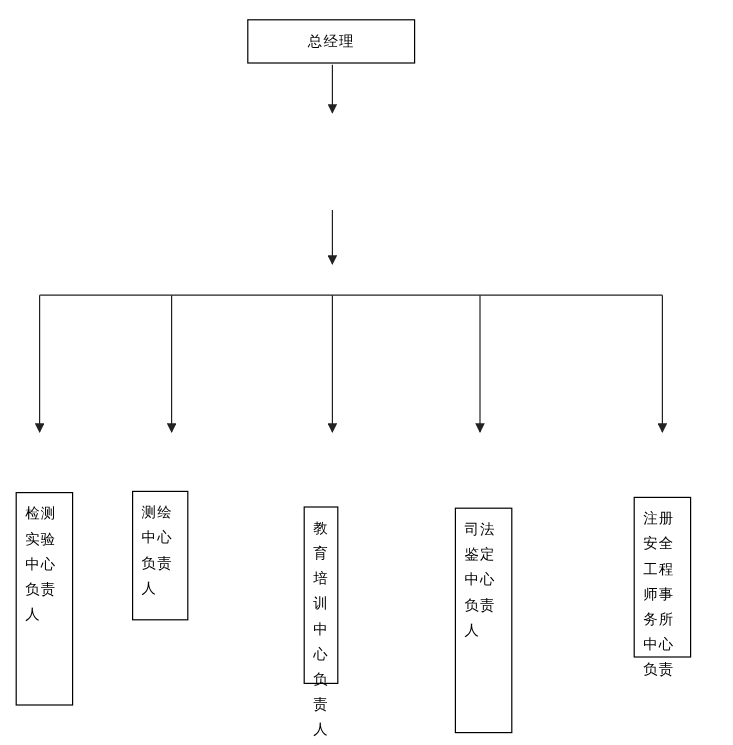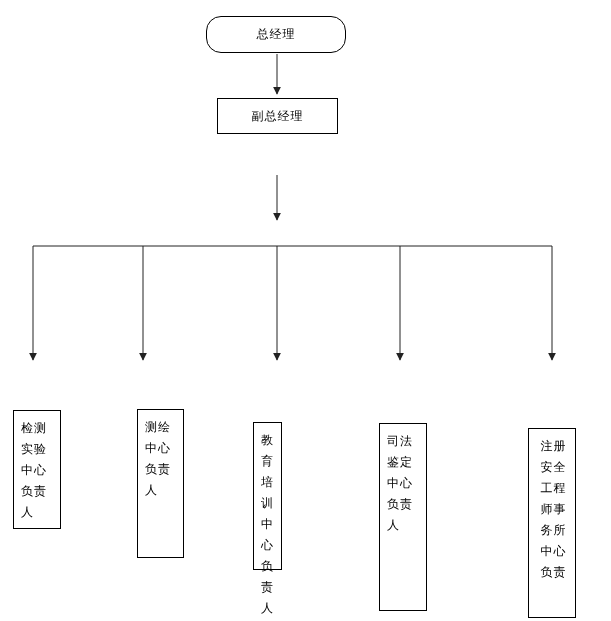--- a/index.html
+++ b/index.html
@@ -30,34 +30,34 @@
     box-sizing: border-box;
     color: #000000;
   }
   .hnode {
     display: flex;
     align-items: center;
     justify-content: center;
     font-size: 12px;
     letter-spacing: 1px;
   }
-  .node-root   { left: 206px; top: 16px;  width: 140px; height: 37px; border-radius: 15px; }
+  .node-root   { left: 206px; top: 16px;  width: 140px; height: 37px; }
   .node-deputy { left: 217px; top: 98px;  width: 121px; height: 36px; }
   .vnode {
     font-size: 12px;
     line-height: 21px;
     white-space: pre-line;
     padding: 7px 4px 4px 7px;
     letter-spacing: 1px;
   }
-  .node-dept-0 { left: 13px;  top: 410px; width: 48px; height: 119px; }
-  .node-dept-1 { left: 137px; top: 409px; width: 47px; height: 149px; }
+  .node-dept-0 { left: 13px;  top: 410px; width: 48px; height: 178px; }
+  .node-dept-1 { left: 110px; top: 409px; width: 47px; height: 108px; }
   .node-dept-2 { left: 253px; top: 422px; width: 29px; height: 148px; }
   .node-dept-3 { left: 379px; top: 423px; width: 48px; height: 188px; }
-  .node-dept-4 { left: 528px; top: 428px; width: 48px; height: 190px; text-align: center; }
+  .node-dept-4 { left: 528px; top: 414px; width: 48px; height: 134px; }
 </style>
 </head>
 <body>
 
 <div class="canvas">
 
   <svg class="connector-layer" viewBox="0 0 611 621" xmlns="http://www.w3.org/2000/svg">
     <defs>
       <marker id="arrowhead" viewBox="0 0 10 10" refX="9" refY="5" markerWidth="8" markerHeight="8" orient="auto-start-reverse">
         <path d="M0,0 L10,5 L0,10 z" fill="#222222"></path>
@@ -74,23 +74,20 @@
     <line x1="143" y1="246" x2="143" y2="360" stroke="#222222" stroke-width="1" marker-end="url(#arrowhead)"></line>
     <line x1="277" y1="246" x2="277" y2="360" stroke="#222222" stroke-width="1" marker-end="url(#arrowhead)"></line>
     <line x1="400" y1="246" x2="400" y2="360" stroke="#222222" stroke-width="1" marker-end="url(#arrowhead)"></line>
     <line x1="552" y1="246" x2="552" y2="360" stroke="#222222" stroke-width="1" marker-end="url(#arrowhead)"></line>
   </svg>
 
   <div class="node hnode node-root">
     <span>总经理</span>
   </div>
 
-  <div class="node hnode node-deputy">
-    <span>副总经理</span>
-  </div>
 
   <div class="node vnode node-dept-0">检测
 实验
 中心
 负责
 人</div>
 
   <div class="node vnode node-dept-1">测绘
 中心
 负责

